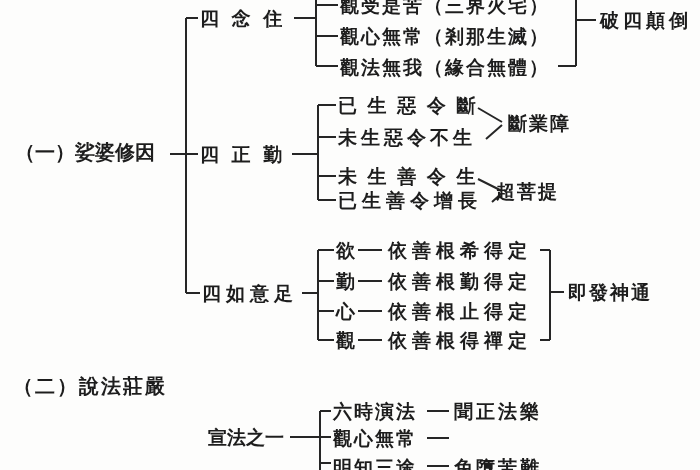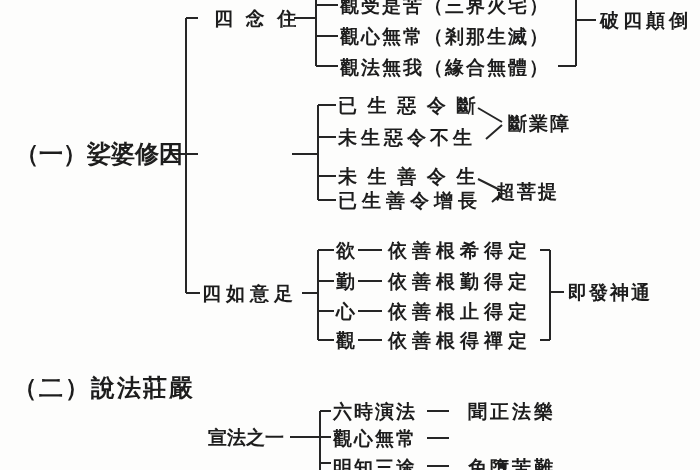--- a/index.html
+++ b/index.html
@@ -1,24 +1,24 @@
 <!DOCTYPE html>
 <html lang="zh-Hant"><head>
 <meta charset="utf-8">
 <style>
   html,body{margin:0;padding:0;}
   #page{position:relative;width:700px;height:470px;background:#fdfdfc;overflow:hidden;
         font-family:"DejaVu Serif","Liberation Serif",serif;}
   #lines{position:absolute;left:0;top:0;width:700px;height:470px;}
   .t{position:absolute;white-space:nowrap;line-height:1;color:#1d1d1d;
      font-weight:bold;font-size:19px;transform:translateY(-50%);}
-  .big{font-size:24px;}
+  .big{font-size:20px;font-family:Liberation Mono, monospace;}
   .ls0{letter-spacing:0;}
   .ls2{letter-spacing:2px;}
-  .ls3{letter-spacing:3px;margin-left:14px;}
+  .ls3{letter-spacing:3px;}
   .ls4{letter-spacing:4px;font-family:Liberation Serif, serif;}
   .ls5{letter-spacing:5px;}
 </style>
 </head>
 <body>
 
 <div id="page">
 
   <svg id="lines" viewBox="0 0 700 470" xmlns="http://www.w3.org/2000/svg" fill="none" stroke="#262626" stroke-width="2">
     <path d="M170 154 H186 M186 18 V293 M186 18 H198 M186 154 H198 M186 293 H200"></path>
@@ -35,20 +35,21 @@
   </svg>
 
   <div class="t big ls0" style="left:15px;top:154px">（一）娑婆修因</div>
 
   <div class="t ls3" style="left:200px;top:18px">四 念 住</div>
   <div class="t ls2" style="left:340px;top:5px">觀受是苦（三界火宅）</div>
   <div class="t ls2" style="left:340px;top:36px">觀心無常（剎那生滅）</div>
   <div class="t ls2" style="left:340px;top:67px">觀法無我（緣合無體）</div>
   <div class="t ls4" style="left:600px;top:20px">破四顛倒</div>
 
+  <div class="t ls3" style="left:200px;top:154px">四 正 勤</div>
   <div class="t ls2" style="left:338px;top:105px">已 生 惡 令 斷</div>
   <div class="t ls4" style="left:338px;top:137px">未生惡令不生</div>
   <div class="t ls2" style="left:338px;top:176px">未 生 善 令 生</div>
   <div class="t ls5" style="left:338px;top:200px">已生善令增長</div>
   <div class="t ls2" style="left:508px;top:123px">斷業障</div>
   <div class="t ls2" style="left:496px;top:191px">超菩提</div>
 
   <div class="t ls5" style="left:202px;top:293px">四如意足</div>
   <div class="t" style="left:336px;top:250px">欲</div>
   <div class="t" style="left:336px;top:281px">勤</div>

